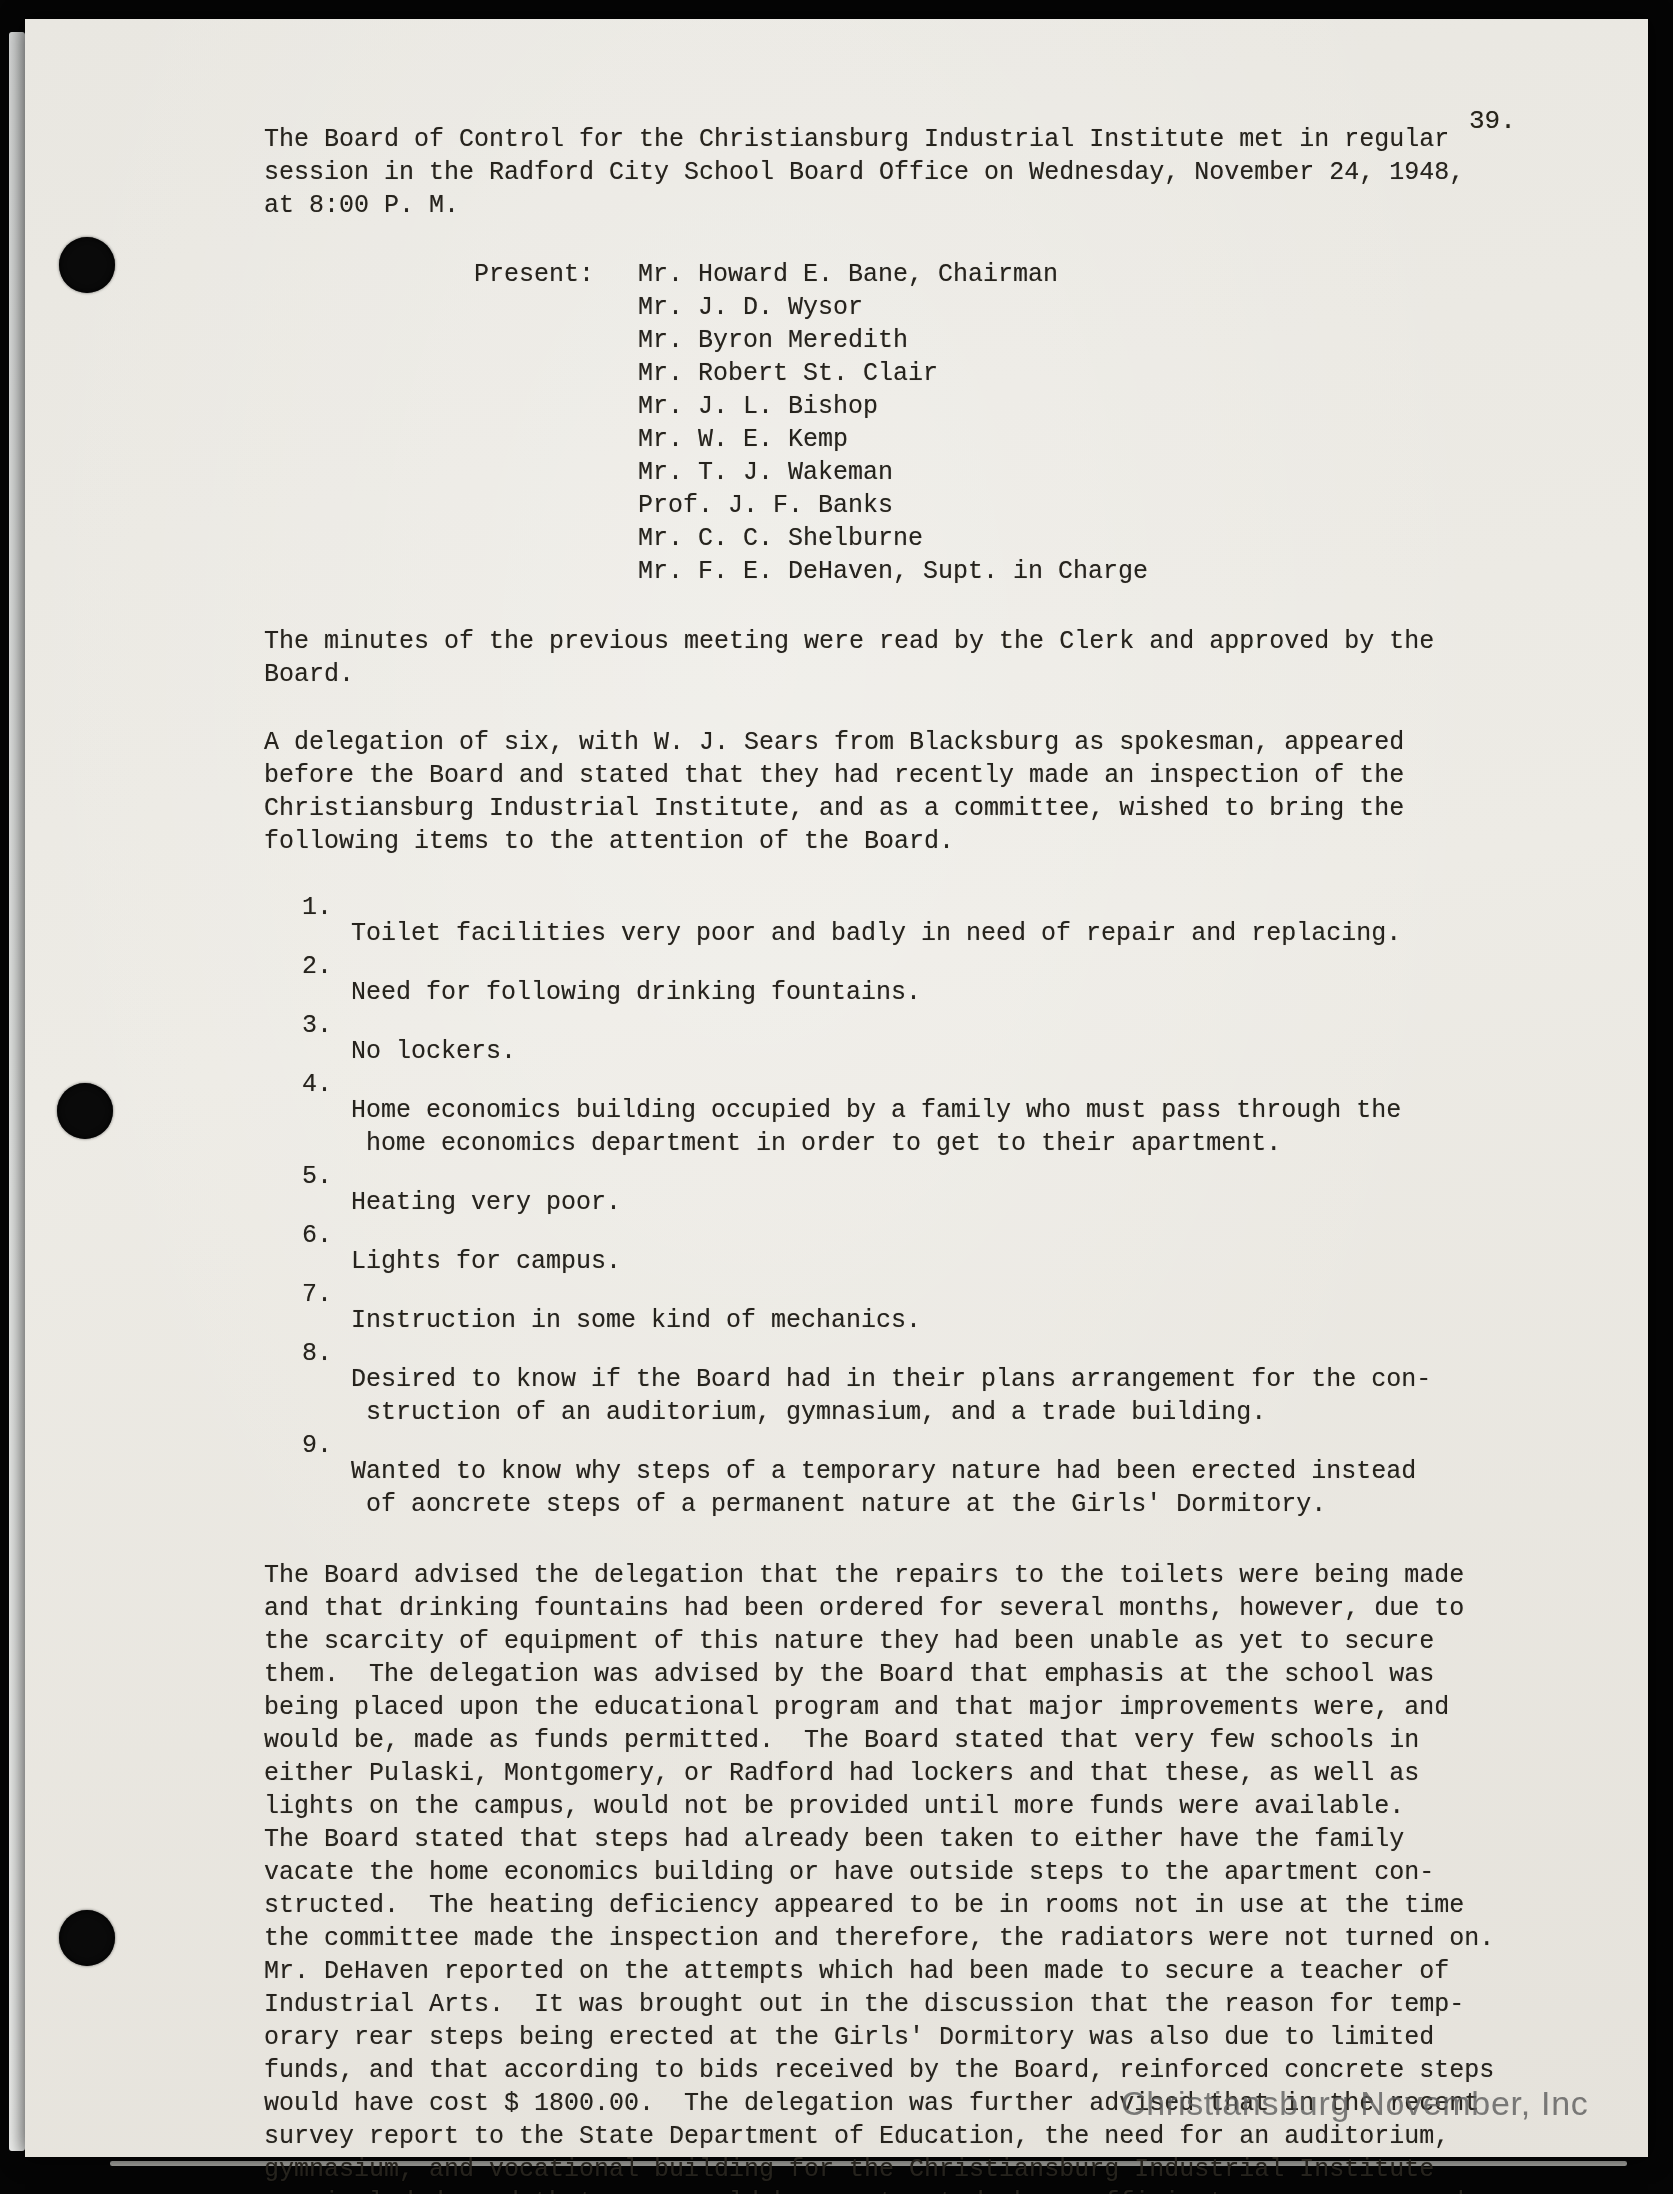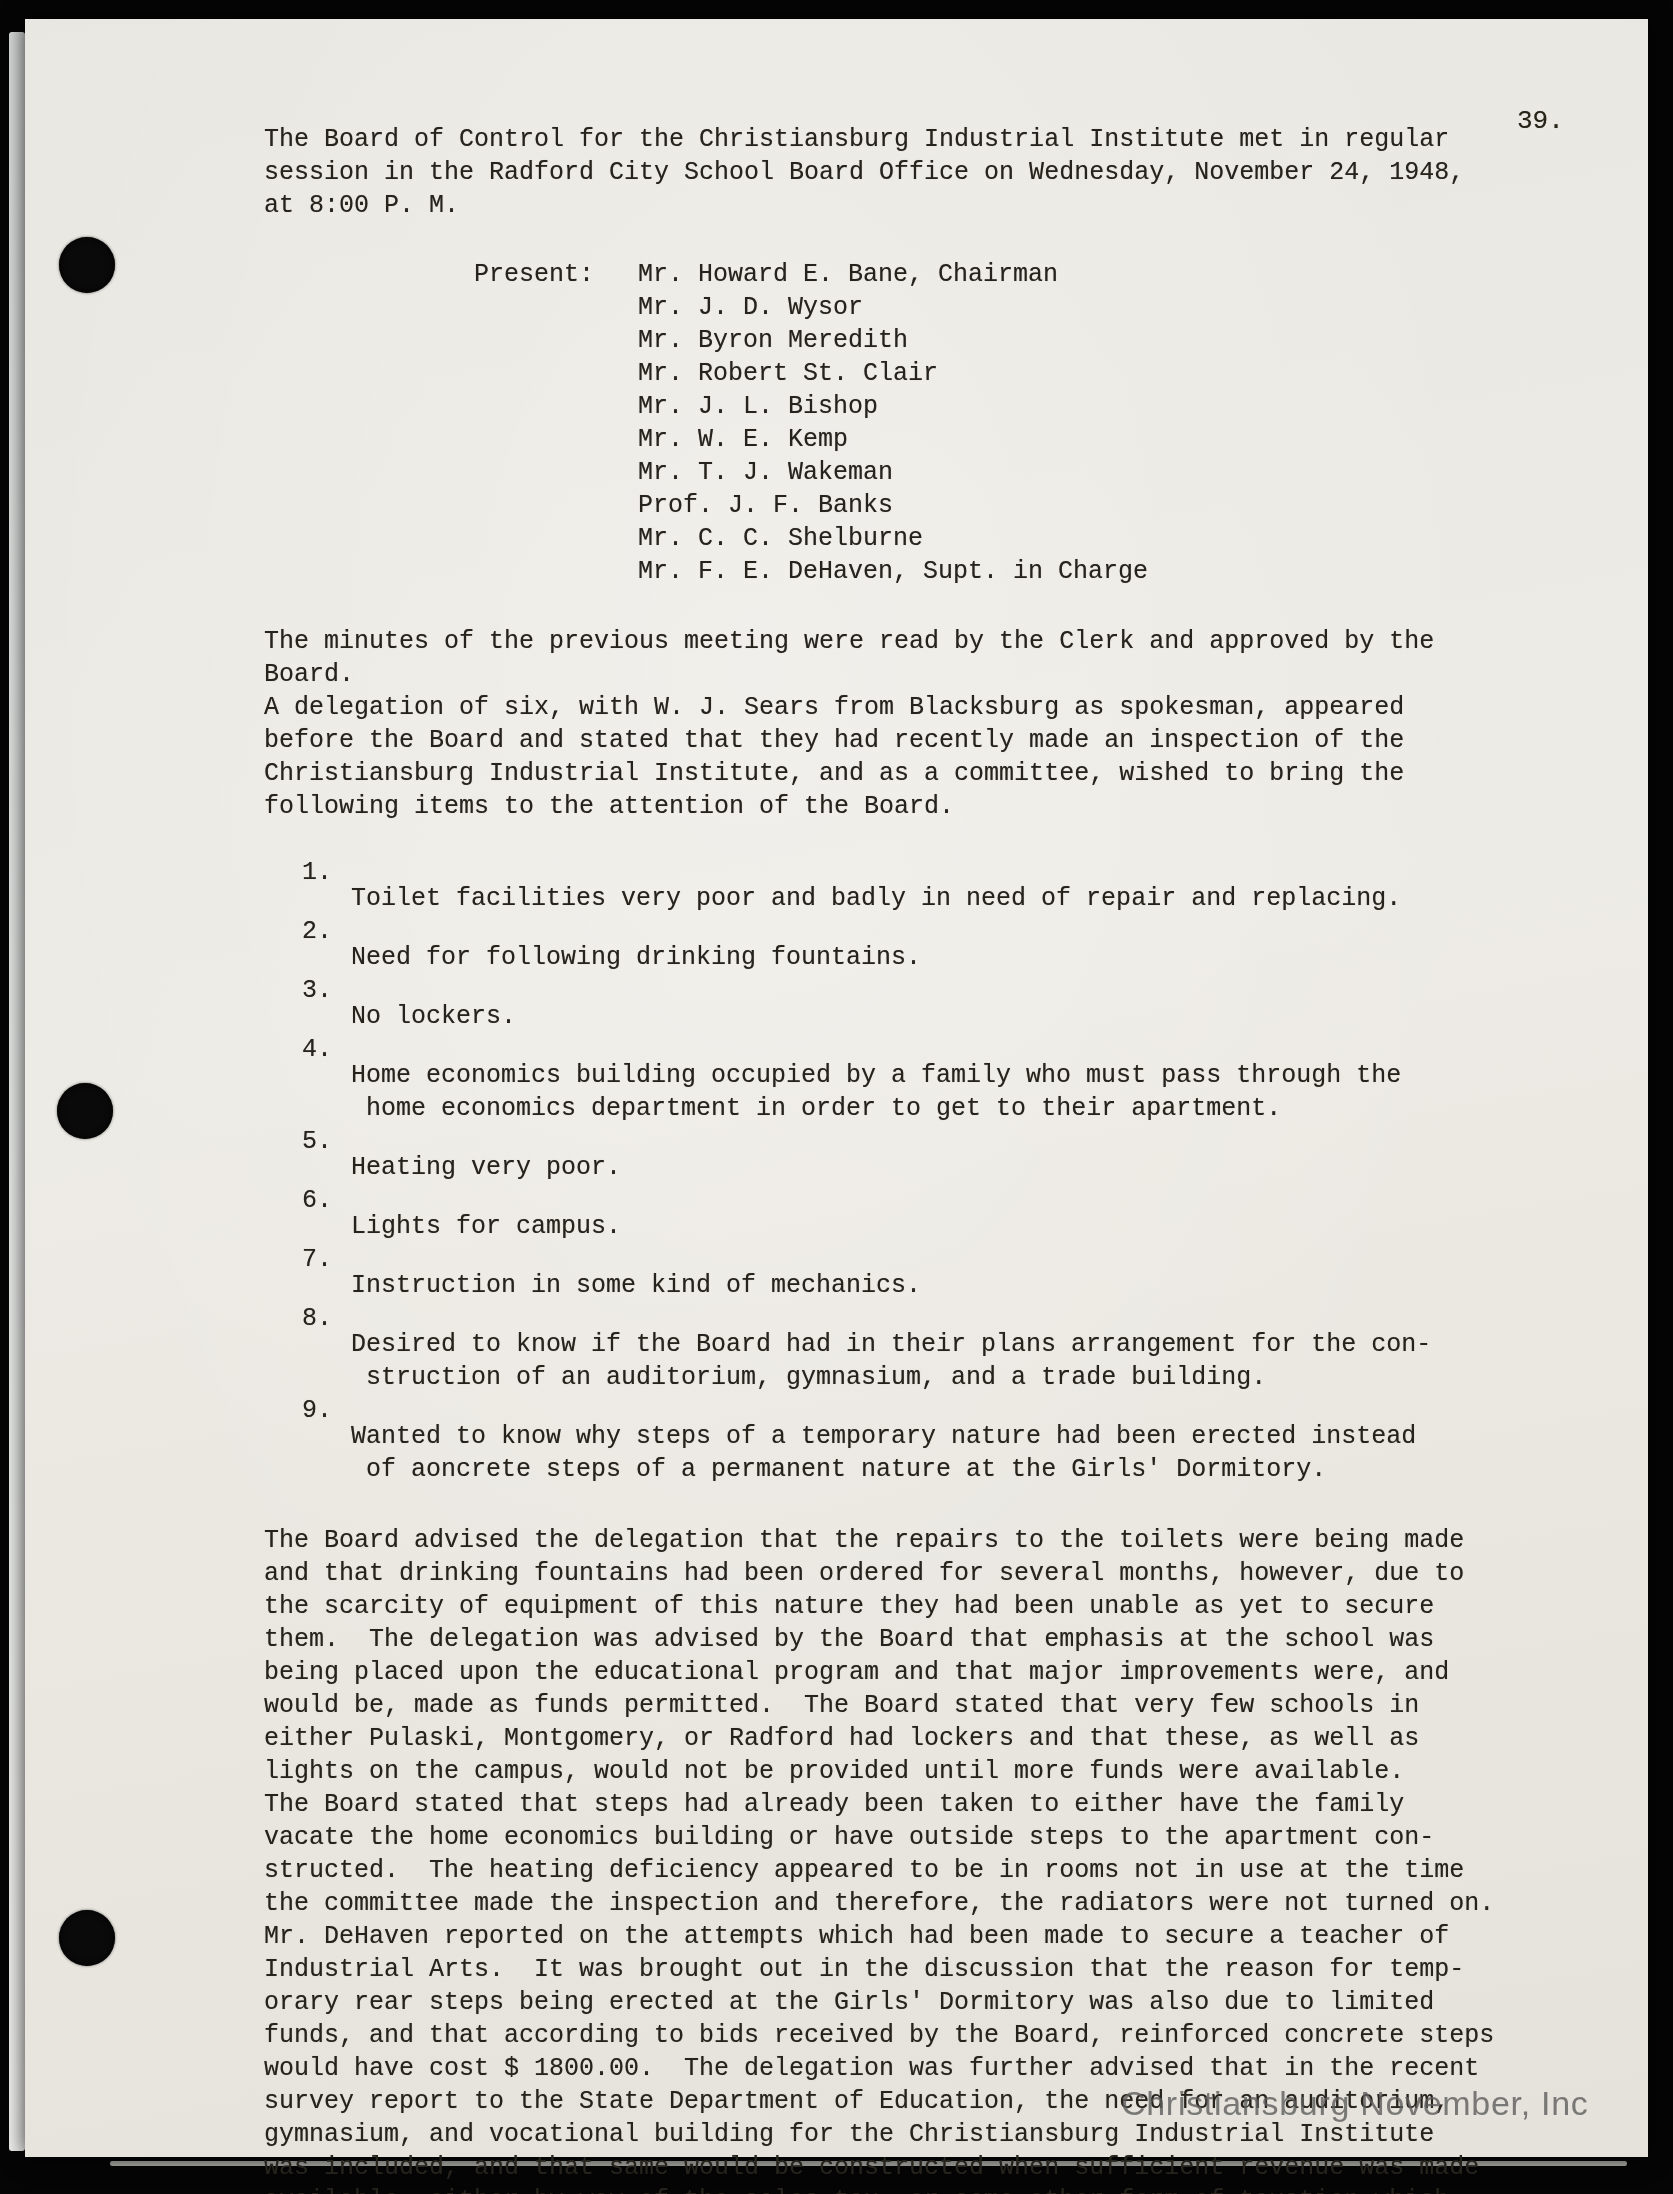--- a/index.html
+++ b/index.html
@@ -51,21 +51,21 @@
     border-radius: 50%;
     background: #0a0a0a;
     box-shadow: inset 0 0 5.9px #000, 0 0 2.9px rgba(0,0,0,0.6);
   }
   .hole-1 { left: 34px; top: 218px; }
   .hole-2 { left: 32px; top: 1064px; }
   .hole-3 { left: 34px; top: 1891px; }
 
   .page-number {
     position: absolute;
-    left: 1492px;
+    left: 1444px;
     top: 87px;
     font-family: "Liberation Mono", "DejaVu Sans Mono", monospace;
     font-size: 26px;
     color: #262319;
     text-shadow: 0 0 0.7px rgba(38,35,25,0.45);
   }
   .content {
     position: absolute;
     left: 239px;
     top: 104px;
@@ -89,21 +89,21 @@
   .present-label {
     flex: none;
     white-space: pre;
   }
   .attendees {
   }
   .attendee {
     white-space: pre;
   }
   .minutes-para { margin-top: 37px; }
-  .delegation-para { }
+  .delegation-para { margin-top: 35px; }
   .items { margin-top: 33px; }
   .item {
     display: flex;
     padding-left: 38px;
   }
   .item-num {
     flex: none;
     width: 49px;
     white-space: pre;
   }

